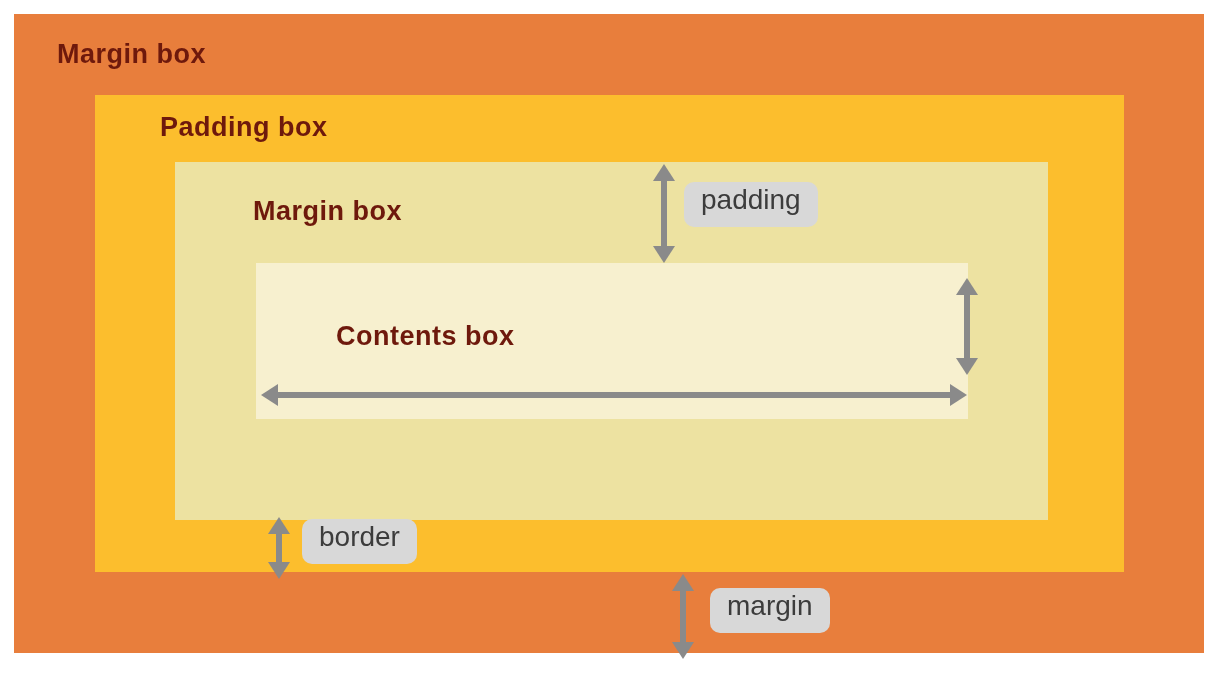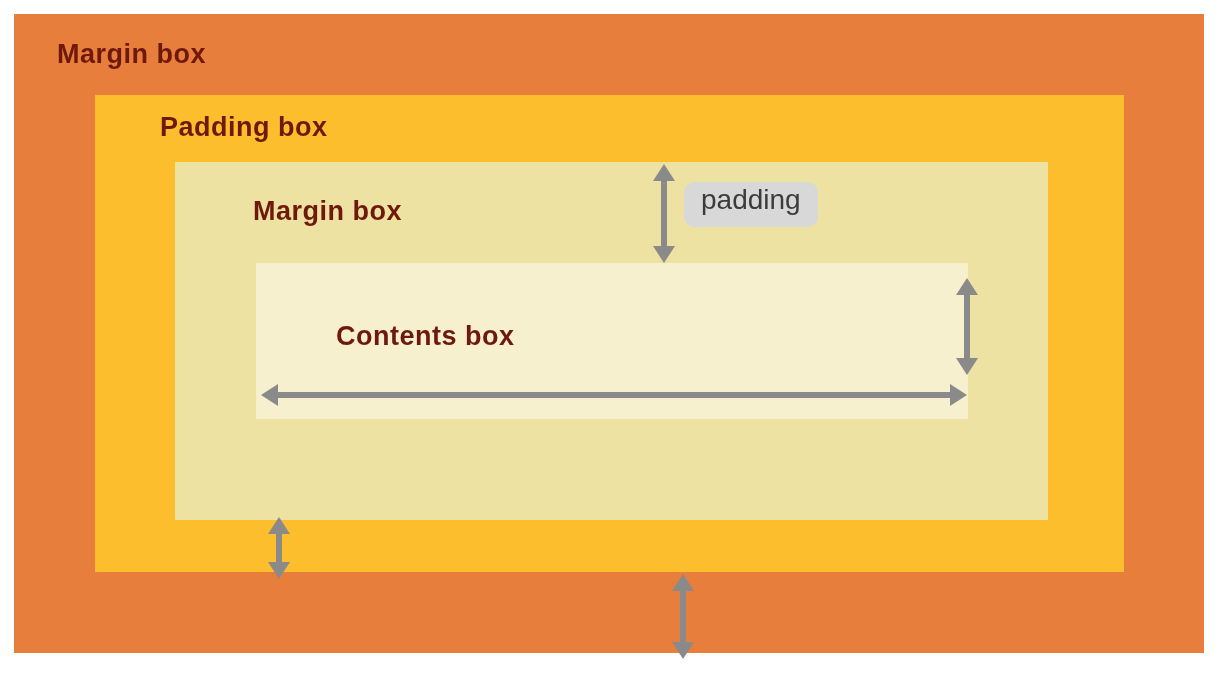--- a/index.html
+++ b/index.html
@@ -141,14 +141,16 @@
     <div class="head-down"></div>
   </div>
 
   <div class="arrow-v arrow-margin">
     <div class="head-up"></div>
     <div class="shaft-v"></div>
     <div class="head-down"></div>
   </div>
 
   <div class="tag tag-padding">padding</div>
+  <div class="tag tag-border">border</div>
+  <div class="tag tag-margin">margin</div>
 
 </div>
 
 </body></html>

